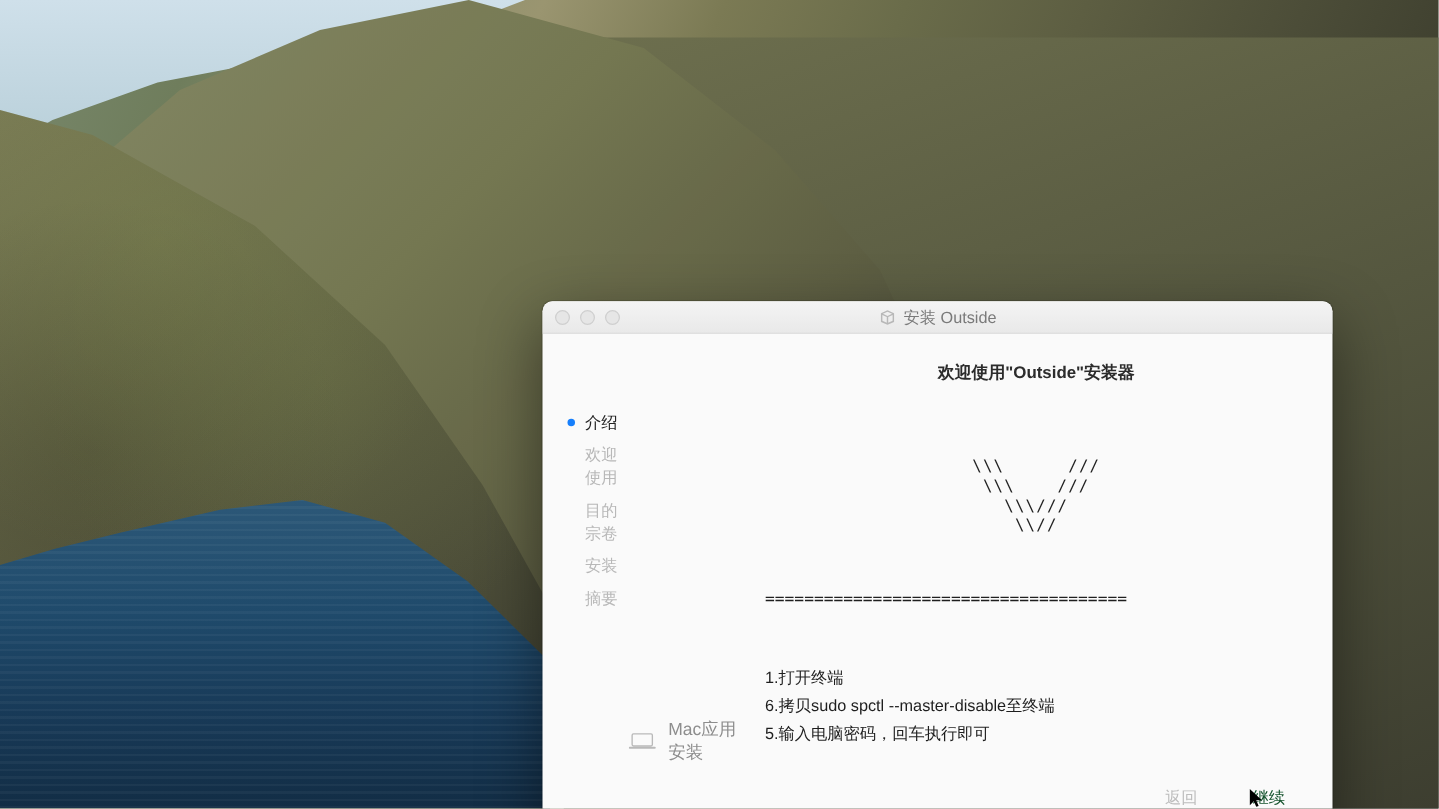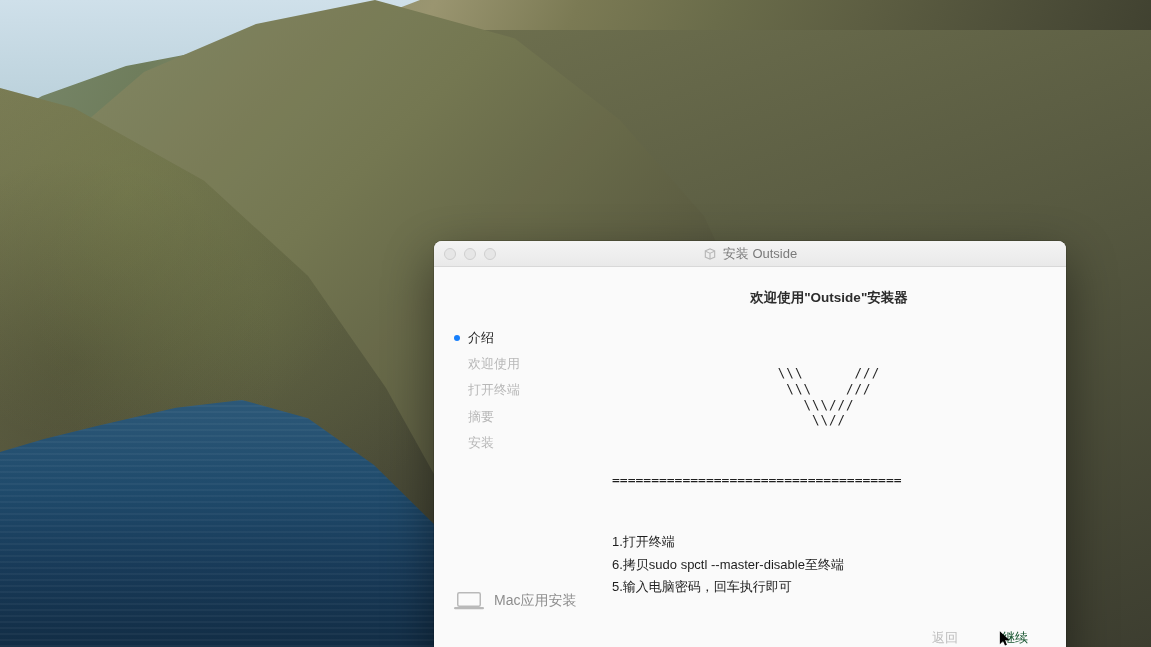--- a/index.html
+++ b/index.html
@@ -110,21 +110,21 @@
   .heading-row {
     text-align: center;
     margin-top: 6px;
     font-size: 13.5px;
     font-weight: 600;
     color: #2c2c2c;
   }
   
   .sidebar {
     width: 140px;
-    display: flex; flex-direction: column;
+    display: flex; flex-direction: row;
     padding-top: 42px;
     font-size: 13px;
     color: #b8b8b8;
   }
   .side-item {
     display: flex; align-items: center; gap: 8px;
     padding: 4px 0;
     line-height: 1.4;
   }
   .side-item .dot {
@@ -228,29 +228,29 @@
             <div class="side-item active">
               <span class="dot"></span>
               <span>介绍</span>
             </div>
             <div class="side-item">
               <span class="dot"></span>
               <span>欢迎使用</span>
             </div>
             <div class="side-item">
               <span class="dot"></span>
-              <span>打开终端</span>
+              <span>目的宗卷</span>
+            </div>
+            <div class="side-item">
+              <span class="dot"></span>
+              <span>安装</span>
             </div>
             <div class="side-item">
               <span class="dot"></span>
               <span>摘要</span>
-            </div>
-            <div class="side-item">
-              <span class="dot"></span>
-              <span>安装</span>
             </div>
           </div>
         <div class="sidebar-footer">
           <svg class="laptop-icon" viewBox="0 0 40 26">
             <rect x="5" y="2" width="30" height="18" rx="2" fill="none" stroke="#b9b9b9" stroke-width="2"></rect>
             <rect x="0" y="21" width="40" height="3" rx="1.5" fill="#b9b9b9"></rect>
           </svg>
           <span>Mac应用安装</span>
         </div>
       </div>

